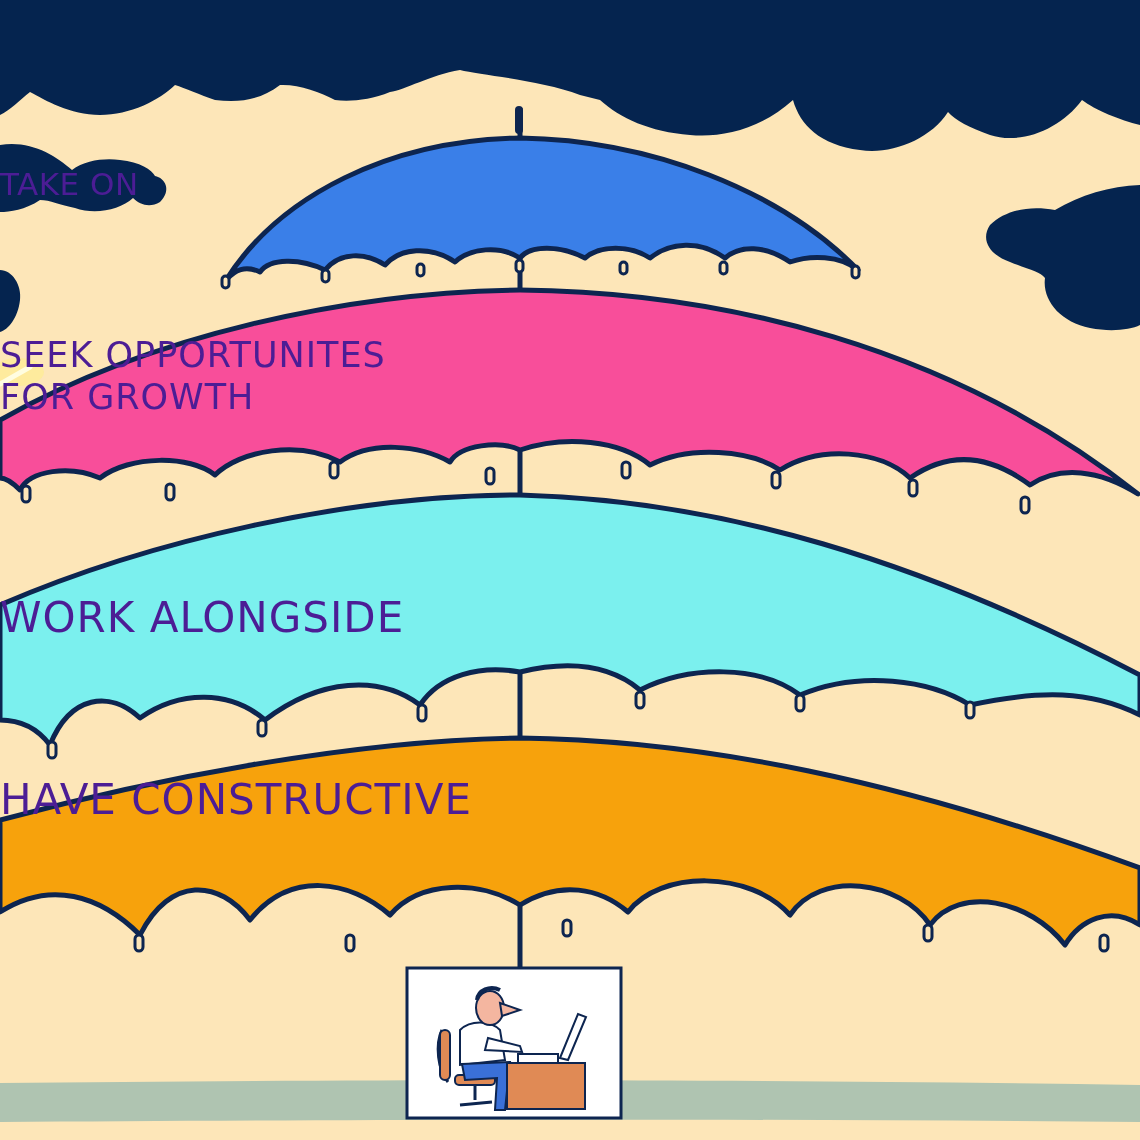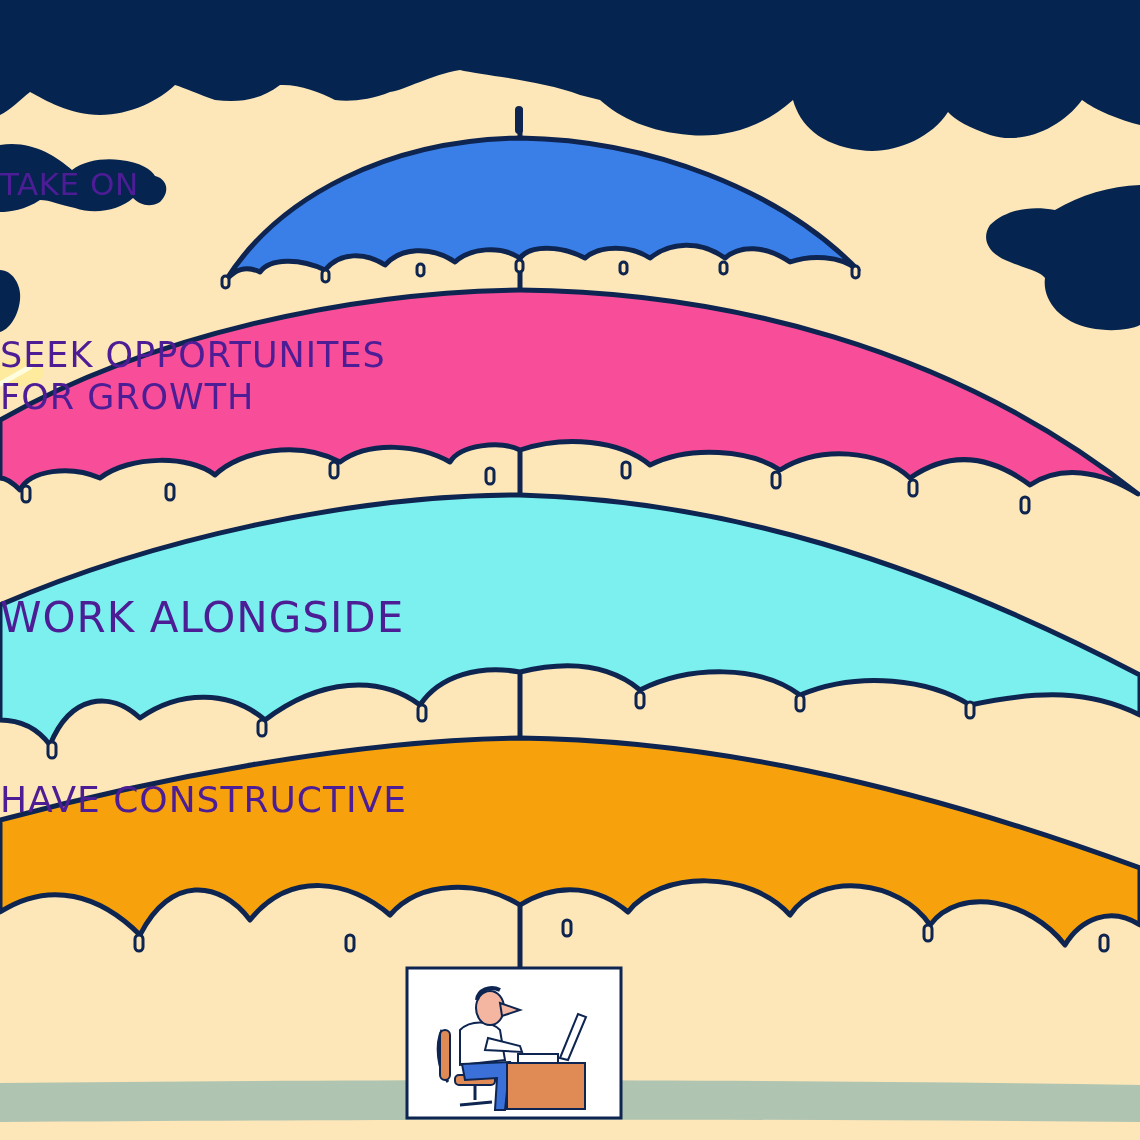--- a/index.html
+++ b/index.html
@@ -13,21 +13,21 @@
     color: #4c1d95;
     font-family: "DejaVu Sans", sans-serif;
     font-weight: normal;
     text-transform: uppercase;
     pointer-events: none;
   }
   .label span { display: block; }
   #label-1 { top: 168px; font-size: 31px; line-height: 33px; letter-spacing: 0.5px; }
   #label-2 { top: 334px; font-size: 35px; line-height: 42px; letter-spacing: 1px; }
   #label-3 { top: 552px; font-size: 42px; line-height: 44px; letter-spacing: 1px; margin-top: 44px; }
-  #label-4 { top: 778px; font-size: 36px; line-height: 44px; letter-spacing: 1px; }
+  #label-4 { top: 778px; font-size: 42px; line-height: 44px; letter-spacing: 1px; }
 </style>
 </head>
 <body>
 
 <div id="scene">
   <svg width="1140" height="1140" viewBox="0 0 1140 1140" xmlns="http://www.w3.org/2000/svg">
 
     <rect x="0" y="0" width="1140" height="1140" fill="#fde6b8"></rect>
 
     <path fill="#05244f" d="M0,0 L1140,0 L1140,125 C1120,120 1095,110 1082,100 C1060,130 1020,145 990,135 C970,128 955,120 948,112

